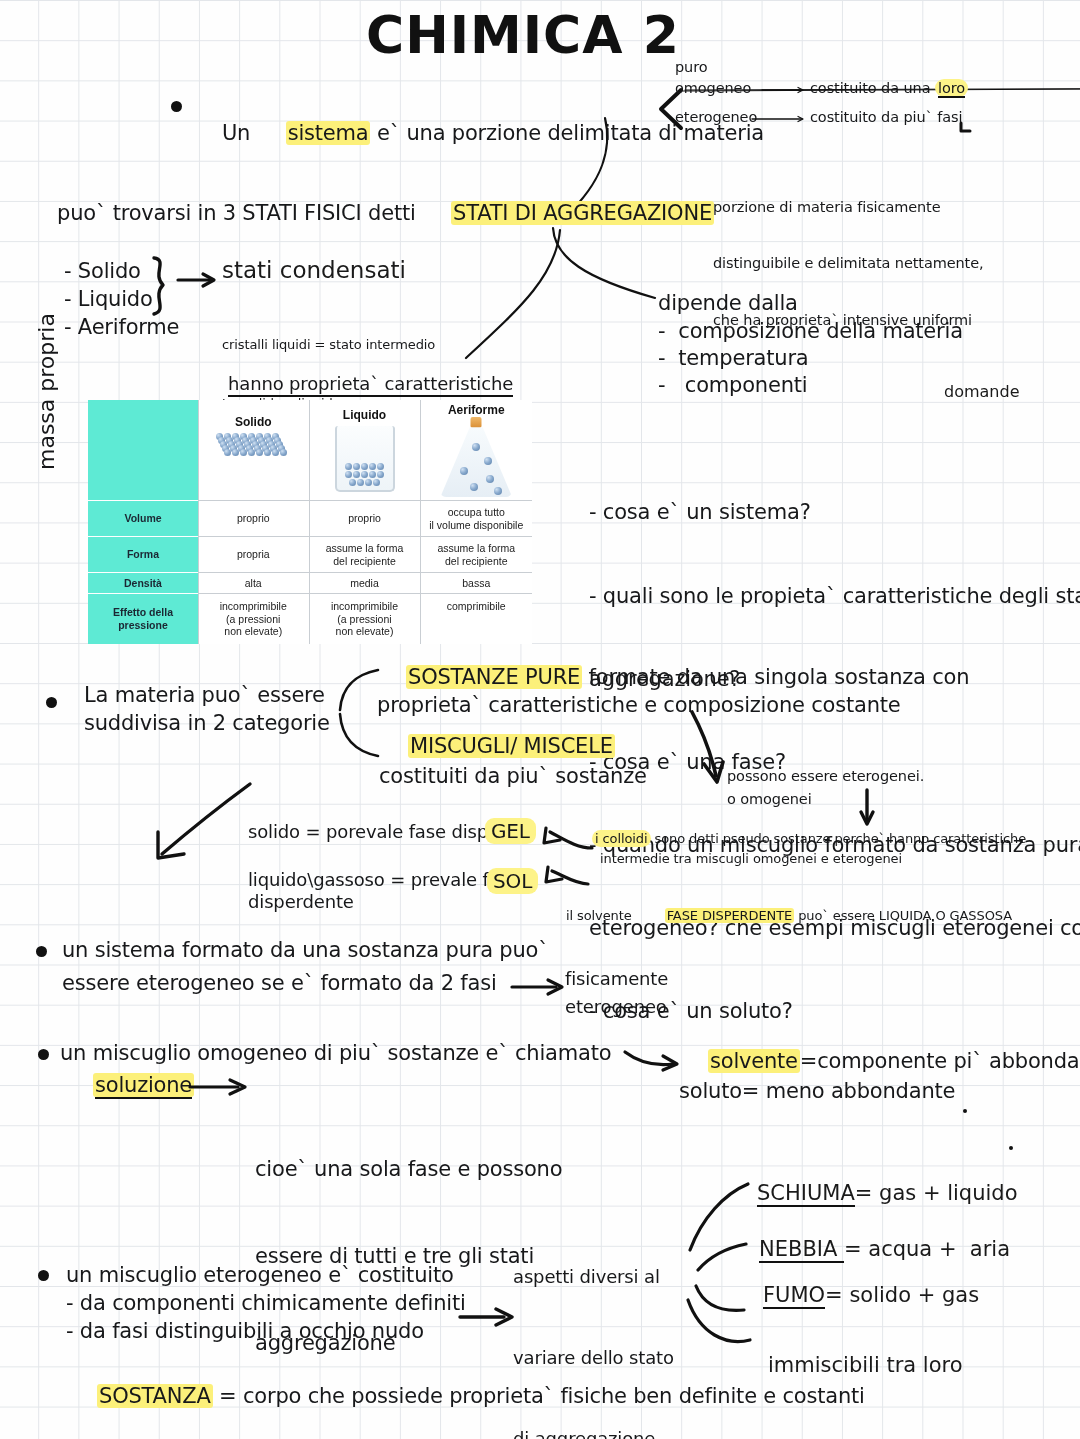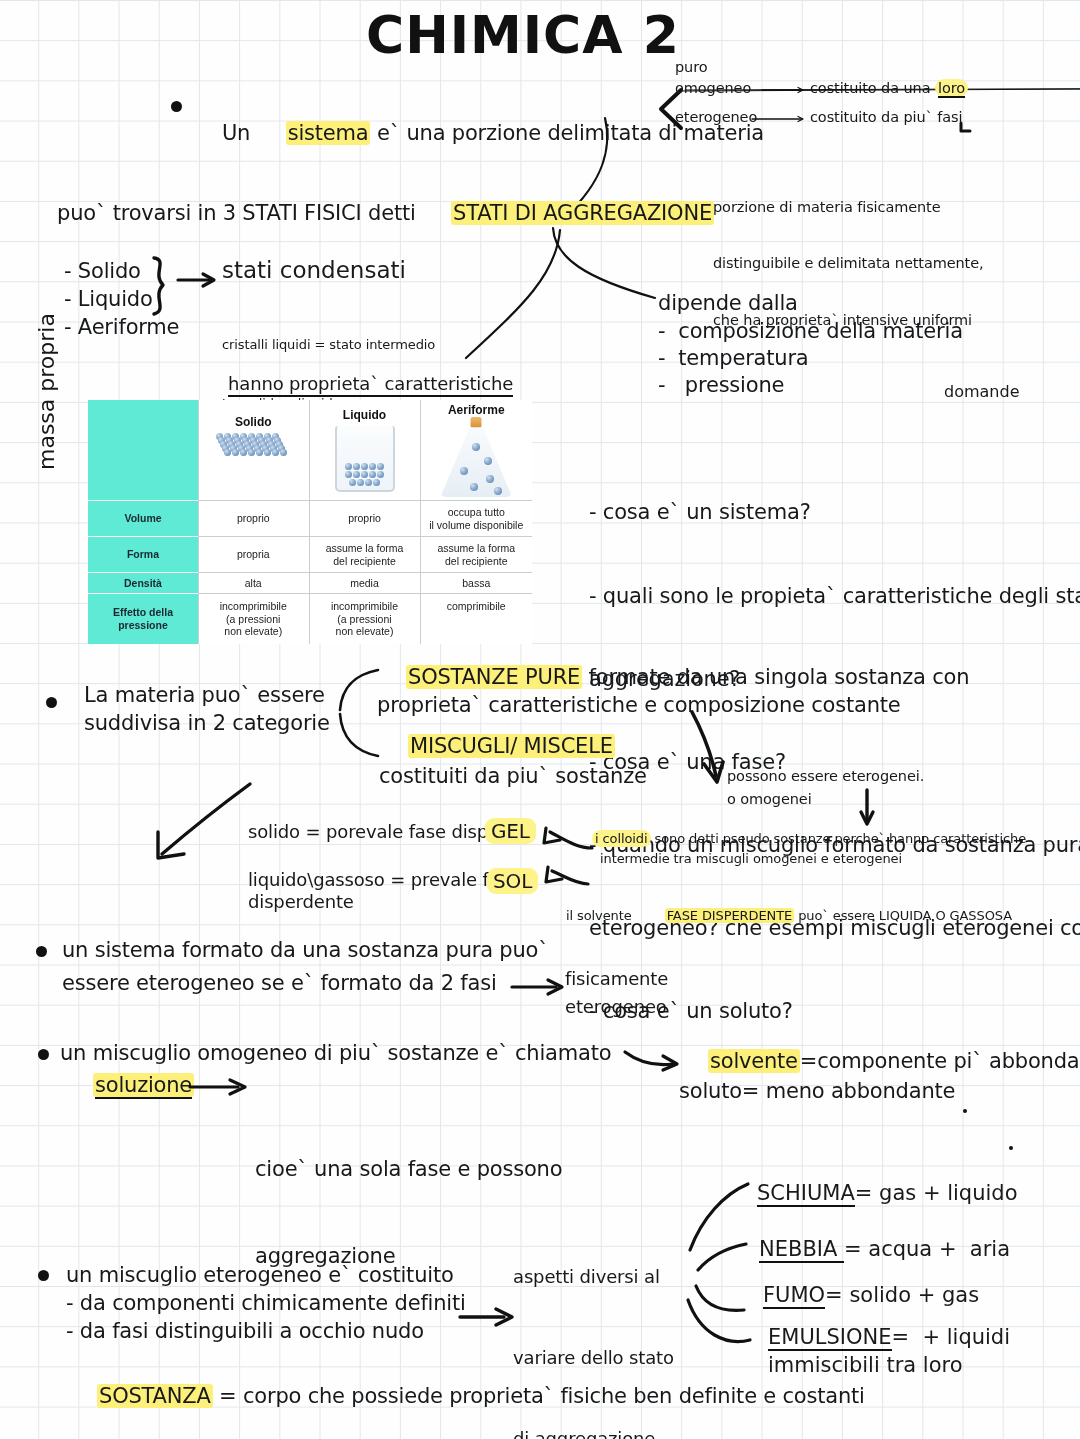--- a/index.html
+++ b/index.html
@@ -170,21 +170,21 @@
     <path d="M100 0 C 96 46, 60 78, 6 128" stroke-width="2.2"></path>
   </svg>
 
   <svg class="ink" style="left:545px;top:228px;" width="120" height="80">
     <path d="M8 0 C 10 30, 40 50, 110 70" stroke-width="2.2"></path>
   </svg>
 
   <div class="t body1" style="left:658px;top:290px;">dipende dalla</div>
   <div class="t body1" style="left:658px;top:318px;">-  composizione della materia</div>
   <div class="t body1" style="left:658px;top:345px;">-  temperatura</div>
-  <div class="t body1" style="left:658px;top:372px;">-   pressione</div>
+  <div class="t body1" style="left:658px;top:372px;">-   componenti</div>
 
   <div id="vert-massa">massa propria</div>
 
   <div class="t" style="left:944px;top:382px;font-size:16px;">domande</div>
 
   <div class="t body1" style="left:589px;top:444px;line-height:1.32;">
     <div>- cosa e` un sistema?</div>
     <div>- quali sono le propieta` caratteristiche degli stati di</div>
     <div>aggregazione?</div>
     <div>- cosa e` una fase?</div>
@@ -403,20 +403,21 @@
   <div class="t body1" style="left:60px;top:1040px;">un miscuglio omogeneo di piu` sostanze e` chiamato</div>
   <div class="t body1" style="left:64px;top:1072px;"><span class="hl"><span class="ul">soluzione</span></span></div>
 
   <svg class="ink" style="left:190px;top:1078px;" width="62" height="18">
     <path d="M0 9 L48 9" stroke-width="3.2"></path>
     <path d="M40 2 L55 9 L40 16" stroke-width="3.2"></path>
   </svg>
 
   <div class="t body1" style="left:255px;top:1097px;line-height:1.38;">
     <div>cioe` una sola fase e possono</div>
+    <div>essere di tutti e tre gli stati</div>
     <div>aggregazione</div>
   </div>
 
   <svg class="ink" style="left:625px;top:1048px;" width="58" height="24">
     <path d="M0 4 C 16 16, 32 18, 48 16" stroke-width="3.2"></path>
     <path d="M38 8 L52 16 L38 22" stroke-width="3.2"></path>
   </svg>
 
   <div class="t body1" style="left:679px;top:1048px;"><span class="hl">solvente</span><span>=componente pi` abbondante</span></div>
   <div class="t body1" style="left:679px;top:1078px;">soluto= meno abbondante</div>
@@ -443,18 +444,17 @@
   <svg class="ink" style="left:688px;top:1178px;" width="80" height="160">
     <path d="M2 72 C 14 40, 36 16, 60 6" stroke-width="3.2"></path>
     <path d="M10 92 C 22 78, 38 70, 58 66" stroke-width="3.2"></path>
     <path d="M8 108 C 16 128, 34 134, 56 132" stroke-width="3.2"></path>
     <path d="M0 122 C 12 156, 38 168, 62 162" stroke-width="3.2"></path>
   </svg>
 
   <div class="t" style="left:757px;top:1180px;font-size:21px;"><span class="ul">SCHIUMA</span><span>= gas + liquido</span></div>
   <div class="t" style="left:759px;top:1236px;font-size:21px;"><span class="ul">NEBBIA </span><span>= acqua +  aria</span></div>
   <div class="t" style="left:763px;top:1282px;font-size:21px;"><span class="ul">FUMO</span><span>= solido + gas</span></div>
-  <div class="t" style="left:768px;top:1324px;font-size:21px;"><span class="ul">EMULSIONE</span><span>=  + liquidi</span></div>
   <div class="t" style="left:768px;top:1352px;font-size:21px;">immiscibili tra loro</div>
 
   <div class="t body1" style="left:68px;top:1383px;"><span class="hl">SOSTANZA</span><span> = corpo che possiede proprieta` fisiche ben definite e costanti</span></div>
 
 </div>
 
 </body></html>

